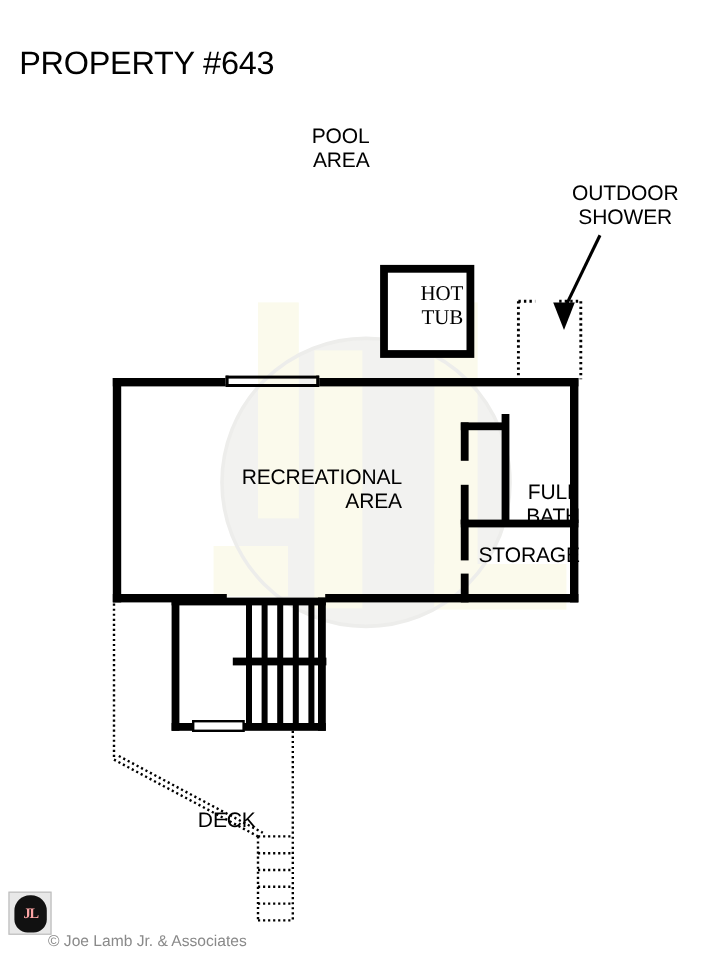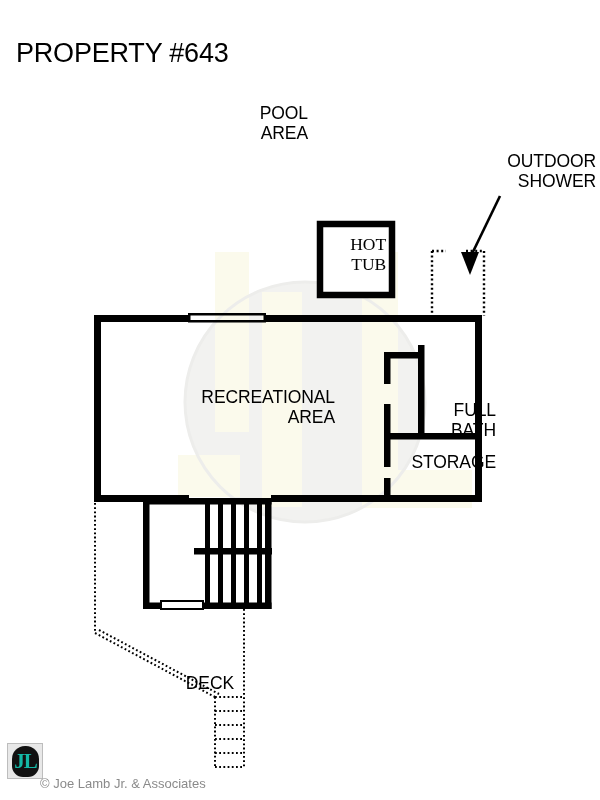--- a/index.html
+++ b/index.html
@@ -37,21 +37,21 @@
   }
   .room-label {
     position: absolute;
     font-size: 17.5px;
     line-height: 1.12;
     text-align: right;
     white-space: pre;
     z-index: 5;
     letter-spacing: -0.1px;
   }
-  .room-label.left { text-align: right; }
+  .room-label.left { text-align: center; }
   .credit {
     position: absolute;
     left: 40px;
     top: 776px;
     font-size: 13px;
     color: #8a8a8a;
     white-space: nowrap;
     z-index: 7;
   }
   .logo {
@@ -75,22 +75,22 @@
     border-radius: 13px 13px 11px 11px;
   }
   .logo-text {
     position: absolute;
     left: 0;
     top: 0;
     width: 27px;
     height: 31px;
     line-height: 31px;
     text-align: center;
-    color: #14b8a6;
-    font-size: 21px;
+    color: #fca5a5;
+    font-size: 12px;
     font-weight: bold;
     font-family: "Liberation Serif", serif;
     letter-spacing: -1px;
   }
 </style>
 </head>
 <body>
 
 <svg id="plan" viewBox="0 0 600 800" xmlns="http://www.w3.org/2000/svg">
 

